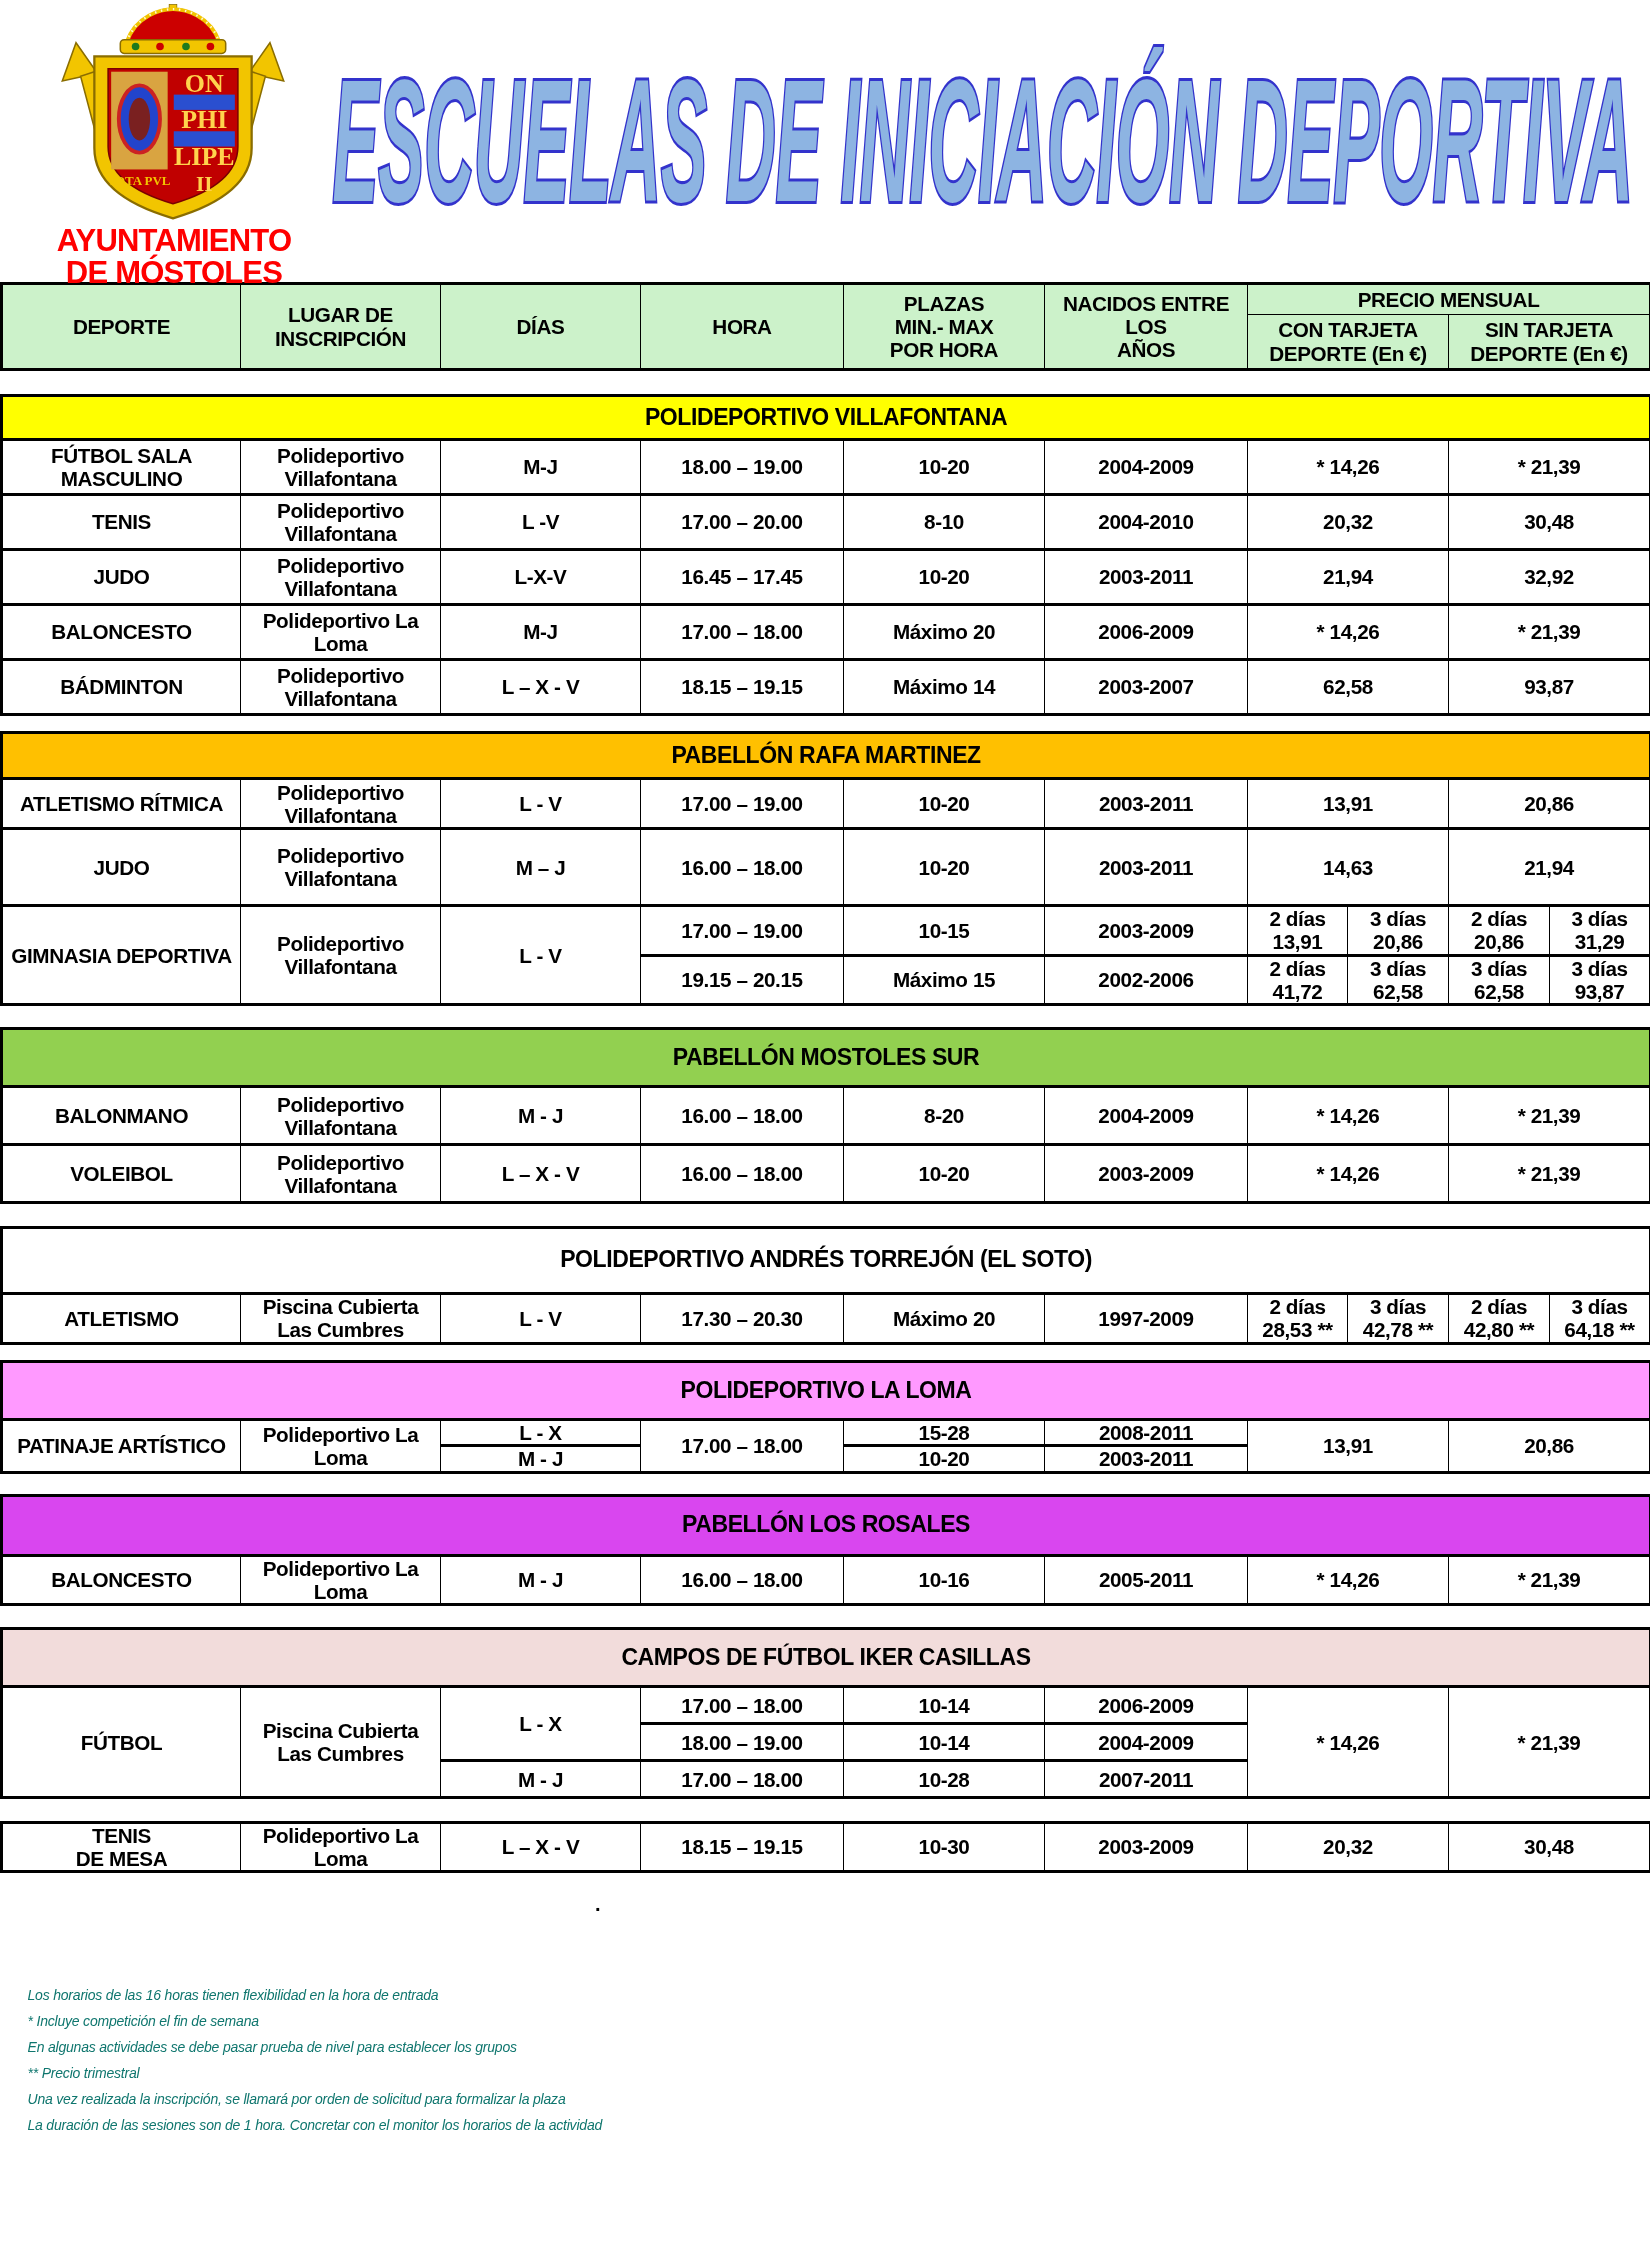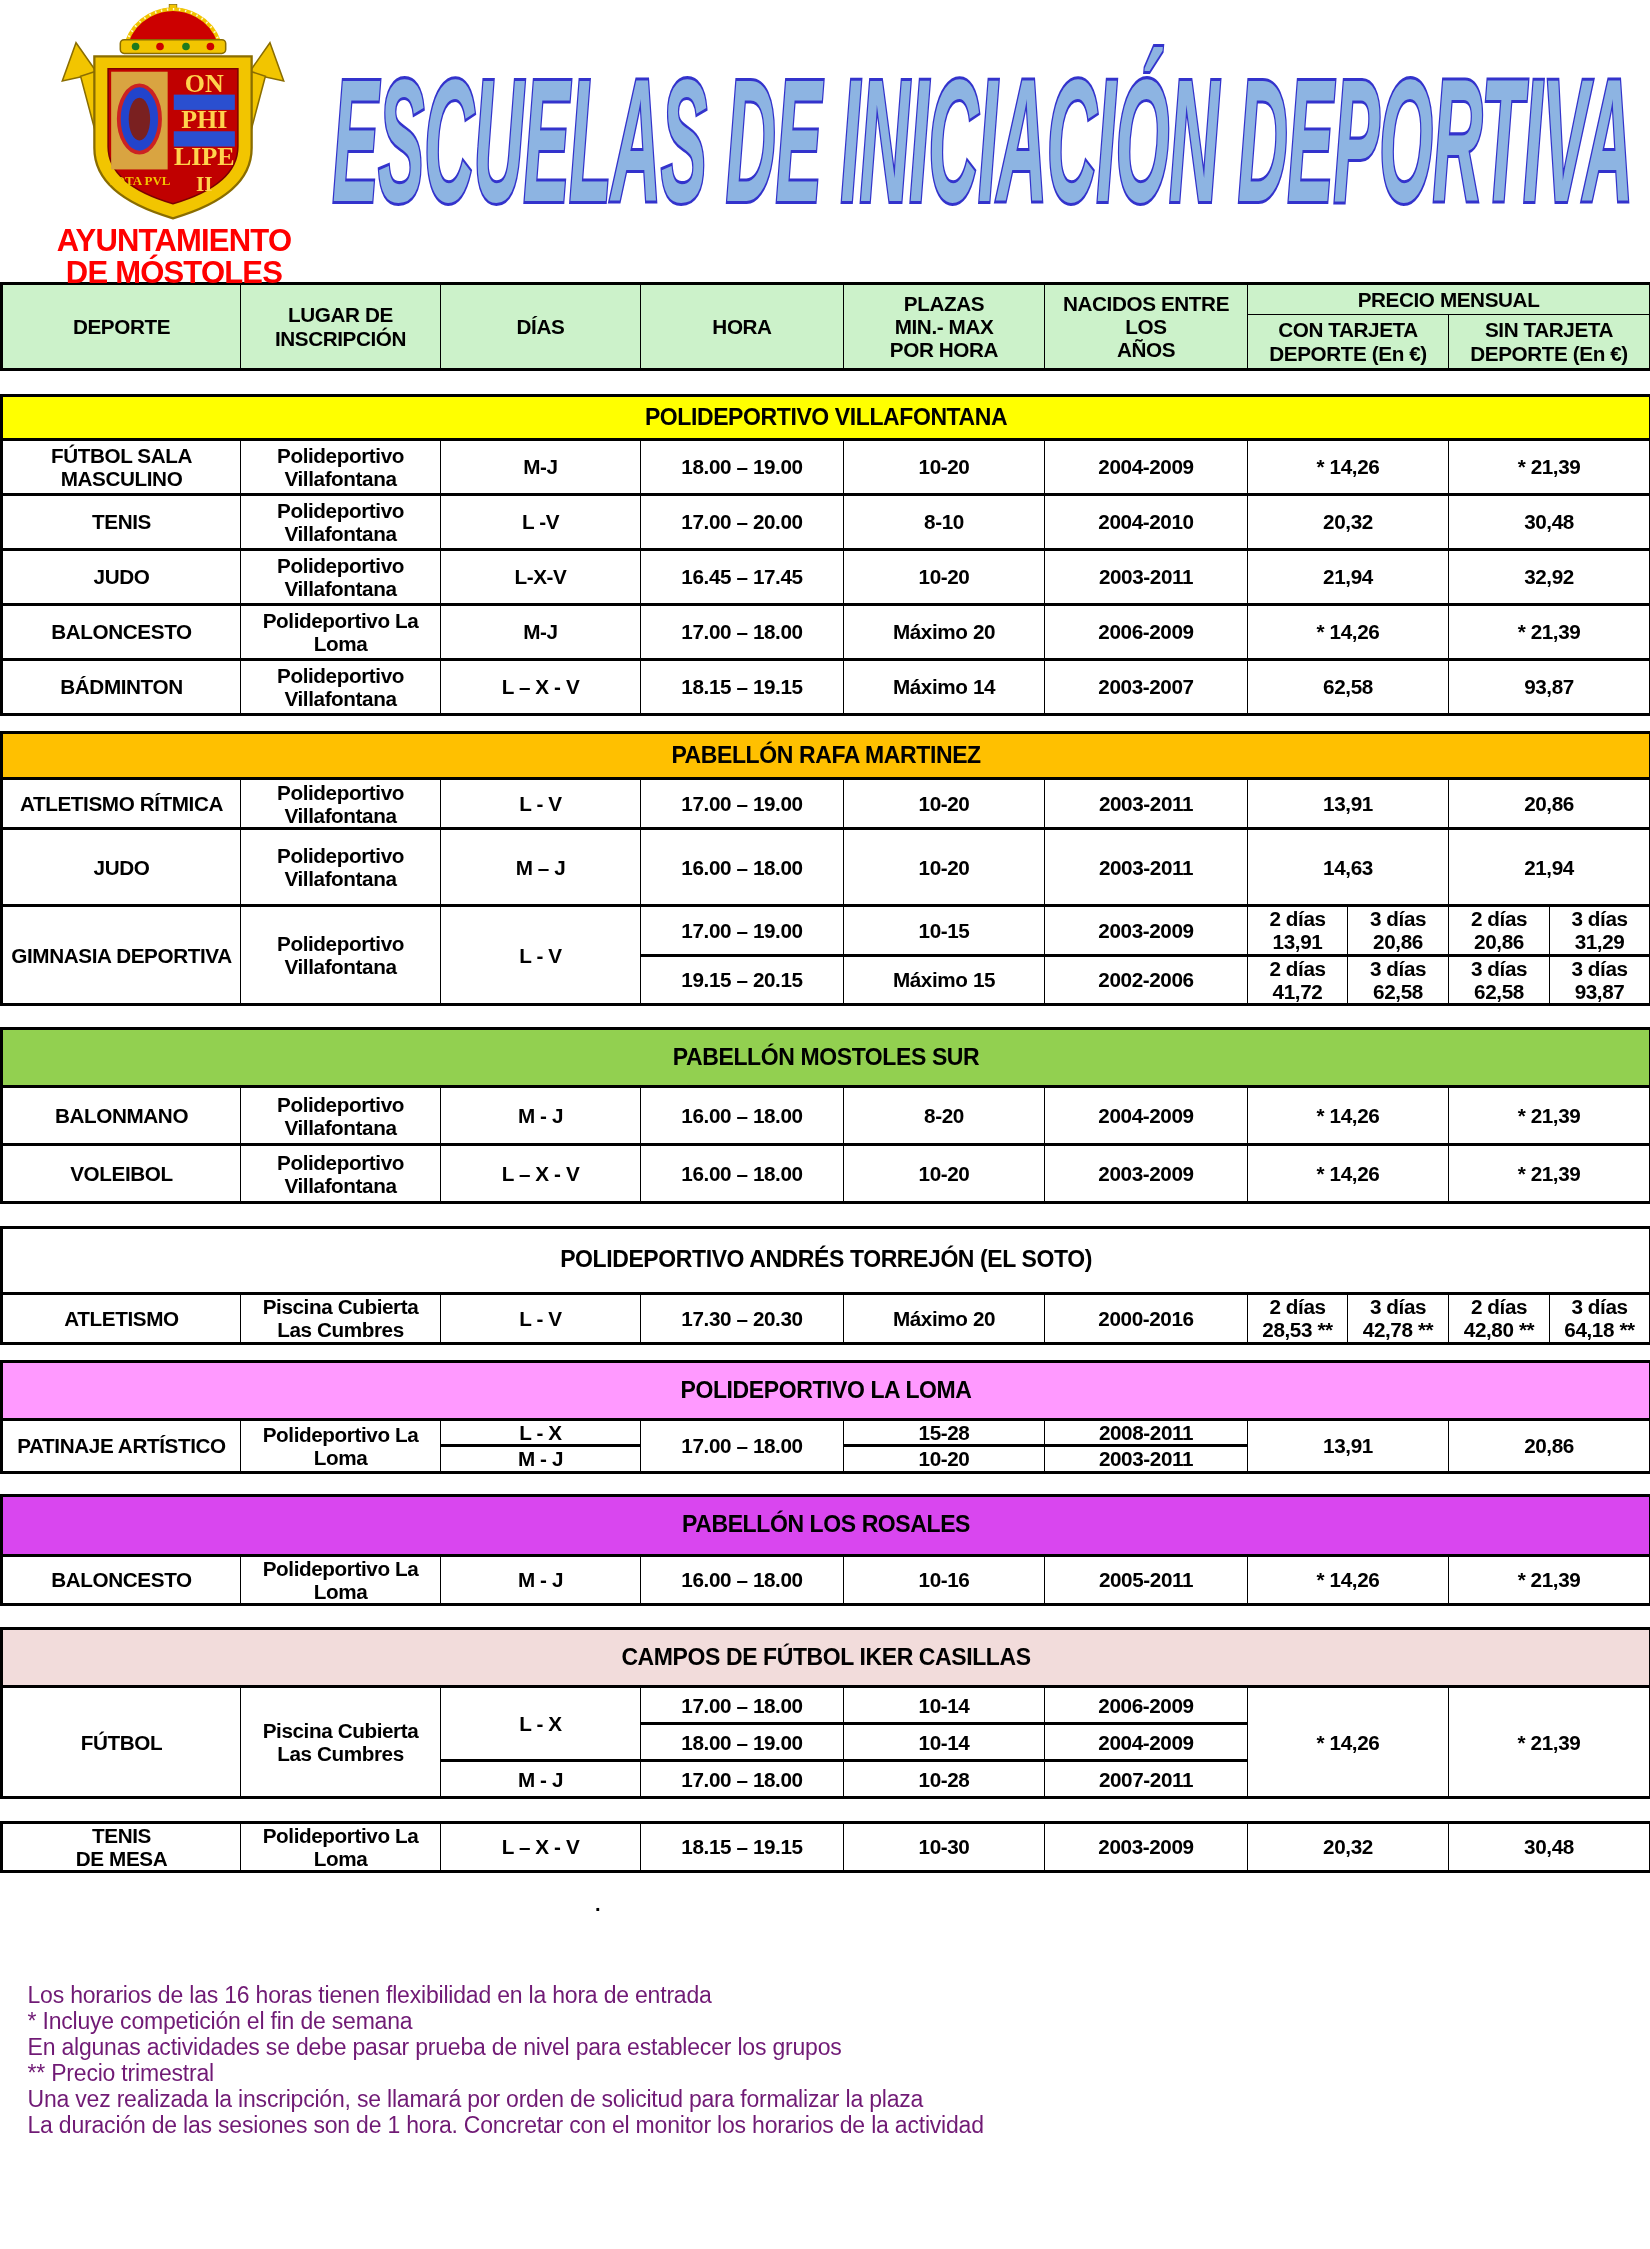--- a/index.html
+++ b/index.html
@@ -22,22 +22,22 @@
                  letter-spacing:-0.4px;white-space:pre-line;padding:0 3.1px;
                  font-stretch:condensed;color:#000;}
   table.sec td{border-top-width:3.8px;}
   table.sec tr.shd td{font-size:23px;border-top-width:3.1px;}
   table.colhdr td{background:#CCF2CA;}
   .gap30{margin-top:23px;} .gap20{margin-top:15.3px;} .gap28{margin-top:21.4px;} .gap26{margin-top:20px;}
 
   
   .dot-line{margin-top:20px;padding-left:595px;font-size:20px;font-weight:bold;}
   .notes{margin-top:66px;padding-left:27.5px;}
-  .note{font-size:23px;line-height:26px;letter-spacing:-0.2px;color:#701a75;
-        font-stretch:condensed;}
+  .note{font-size:14px;line-height:26px;letter-spacing:-0.2px;color:#0f766e;
+        font-stretch:condensed;font-style:italic;}
 </style>
 </head>
 <body>
 
 <div class="page">
 
   <div class="masthead">
     <svg class="emblem" width="252" height="226" viewBox="0 0 330 296">
 
       <g fill="#F2C500" stroke="#8A6D00" stroke-width="2">
@@ -325,21 +325,21 @@
         <tr class="shd" style="height:66px">
           <td colspan="10" style="background:#FFFFFF">POLIDEPORTIVO ANDRÉS TORREJÓN (EL SOTO)</td>
         </tr>
     <tr style="height:50px">
       <td>ATLETISMO</td>
       <td>Piscina Cubierta
 Las Cumbres</td>
       <td>L - V</td>
       <td>17.30 – 20.30</td>
       <td>Máximo 20</td>
-      <td>2000-2016</td>
+      <td>1997-2009</td>
       <td>2 días
 28,53 **</td>
       <td>3 días
 42,78 **</td>
       <td>2 días
 42,80 **</td>
       <td>3 días
 64,18 **</td>
     </tr>
   </tbody>

